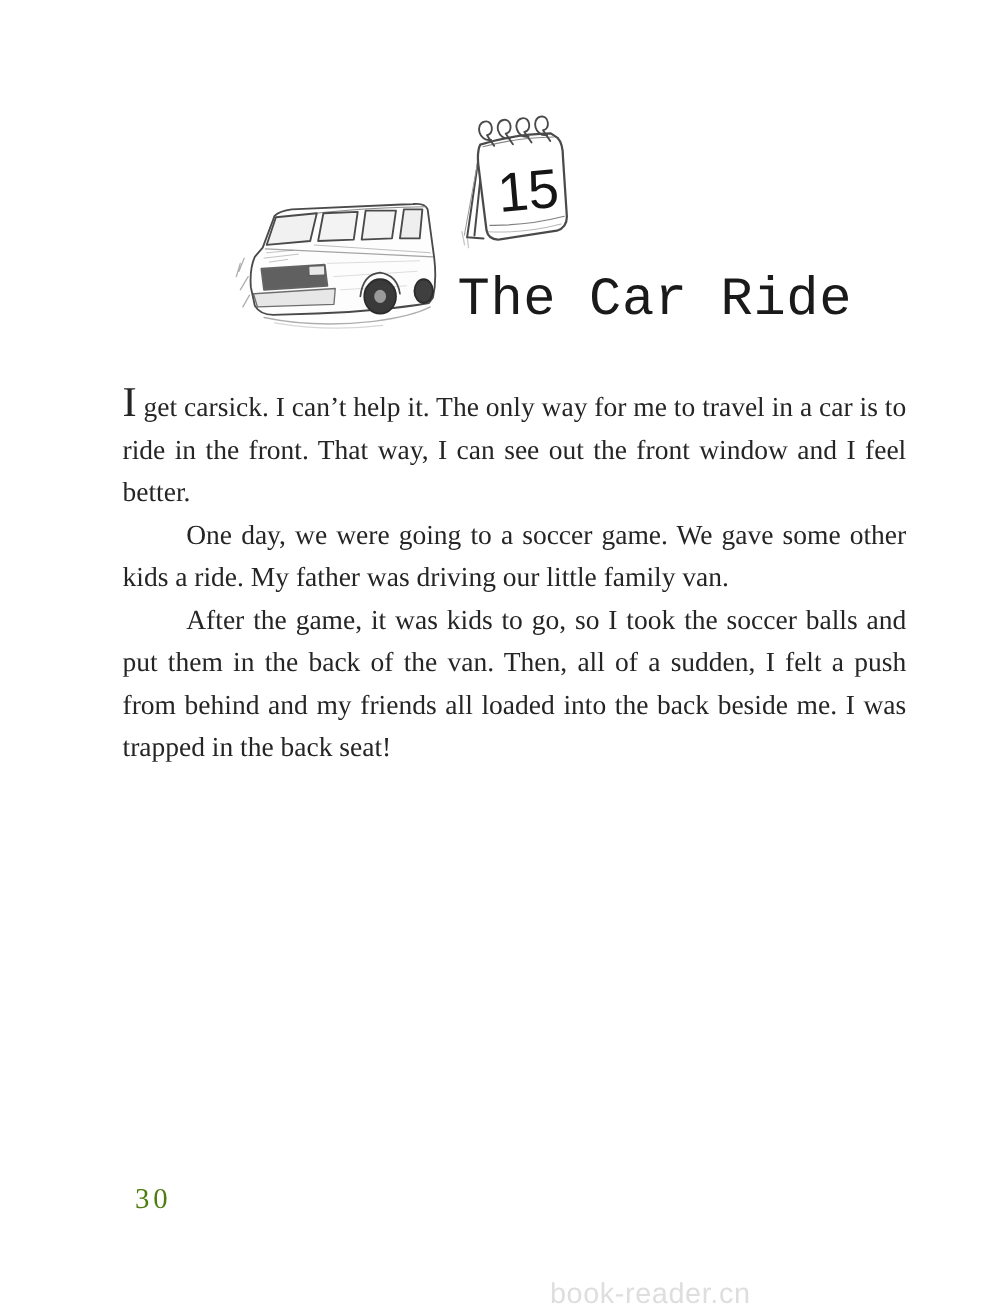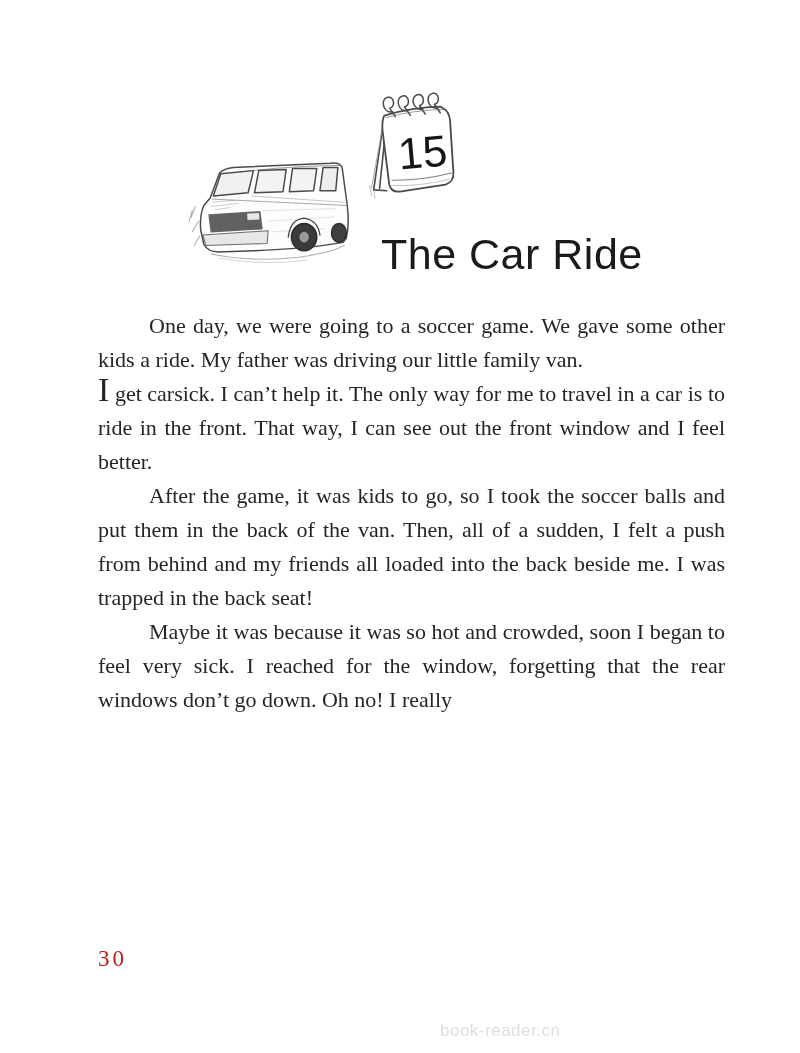--- a/index.html
+++ b/index.html
@@ -6,42 +6,42 @@
   body {
     width:800px; height:1053px; background:#ffffff; position:relative;
     font-family:"Liberation Serif", serif; color:#242424; overflow:hidden;
   }
   .page { position:absolute; left:0; top:0; width:800px; height:1053px; background:#fff; }
 
   
   .van-svg { position:absolute; left:188px; top:146px; width:190px; height:140px; }
   .calendar-svg { position:absolute; left:356px; top:84px; width:118px; height:130px; }
   .chapter-title {
-    position:absolute; left:366px; top:215px; margin:15px;
-    font-family:Liberation Sans, sans-serif; font-weight:400;
+    position:absolute; left:366px; top:215px; margin:0;
+    font-family:Liberation Mono, monospace; font-weight:400;
     font-size:43px; letter-spacing:0.5px; color:#1a1a1a; white-space:nowrap;
   }
 
   
   .story {
     position:absolute; left:98px; top:309px; width:627px;
     font-size:22px; line-height:34px; text-align:justify; color:#252525;
   }
   .para { margin:0; padding:0; }
   .para.indent { text-indent:51px; }
   .dropcap { font-size:34px; line-height:0; }
 
   
   .page-number {
-    position:absolute; left:98px; top:946px;
-    font-size:23px; letter-spacing:3px; color:#b91c1c;
+    position:absolute; left:108px; top:946px;
+    font-size:23px; letter-spacing:3px; color:#4d7c0f;
   }
   .watermark {
     position:absolute; left:440px; top:1021px;
-    font-family:"Liberation Sans", sans-serif; font-size:17px;
+    font-family:"Liberation Sans", sans-serif; font-size:23px;
     color:#dedede; letter-spacing:0.5px;
   }
   svg text { font-family:"Liberation Sans", sans-serif; }
 </style>
 </head>
 <body>
 
 <div class="page">
 
   <header>
@@ -87,23 +87,22 @@
         <path d="M70,26 C60,27 58,12 66,11 C73,10 73,22 67,22 L72,31" stroke-width="1.5"></path>
         <path d="M85,26 C75,27 73,12 81,11 C88,10 88,22 82,22 L87,31" stroke-width="1.5"></path>
         <text x="66" y="84" font-size="44" text-anchor="middle" fill="#151515" stroke="none">15</text>
       </g>
     </svg>
 
     <h1 class="chapter-title">The Car Ride</h1>
   </header>
 
   <main class="story">
-    <p class="para indent">One day, we were going to a soccer game. We gave some other kids a ride. My father was driving our little family van.</p>
     <p class="para"><span class="dropcap">I</span>
 <span>get carsick. I can’t help it. The only way for me to travel in a car is to ride in the front. That way, I can see out the front window and I feel better.</span></p>
+    <p class="para indent">One day, we were going to a soccer game. We gave some other kids a ride. My father was driving our little family van.</p>
     <p class="para indent">After the game, it was kids to go, so I took the soccer balls and put them in the back of the van. Then, all of a sudden, I felt a push from behind and my friends all loaded into the back beside me. I was trapped in the back seat!</p>
-    <p class="para indent">Maybe it was because it was so hot and crowded, soon I began to feel very sick. I reached for the window, forgetting that the rear windows don’t go down. Oh no! I really</p>
   </main>
 
   <div class="page-number">30</div>
   <div class="watermark">book-reader.cn</div>
 
 </div>
 
 </body></html>

